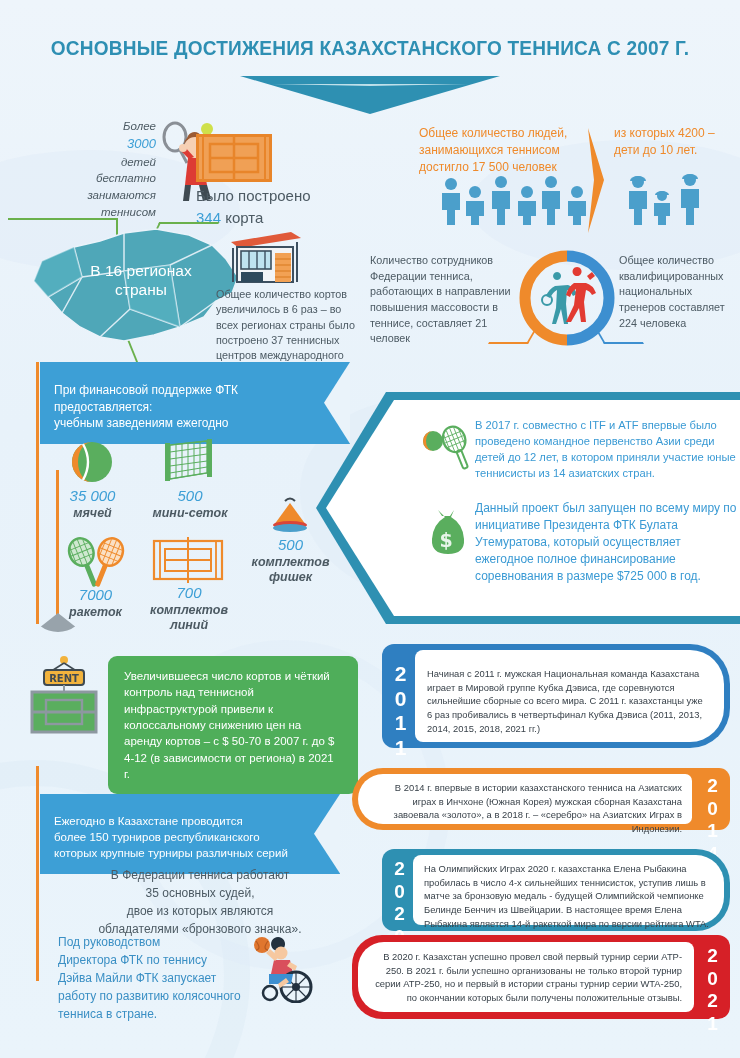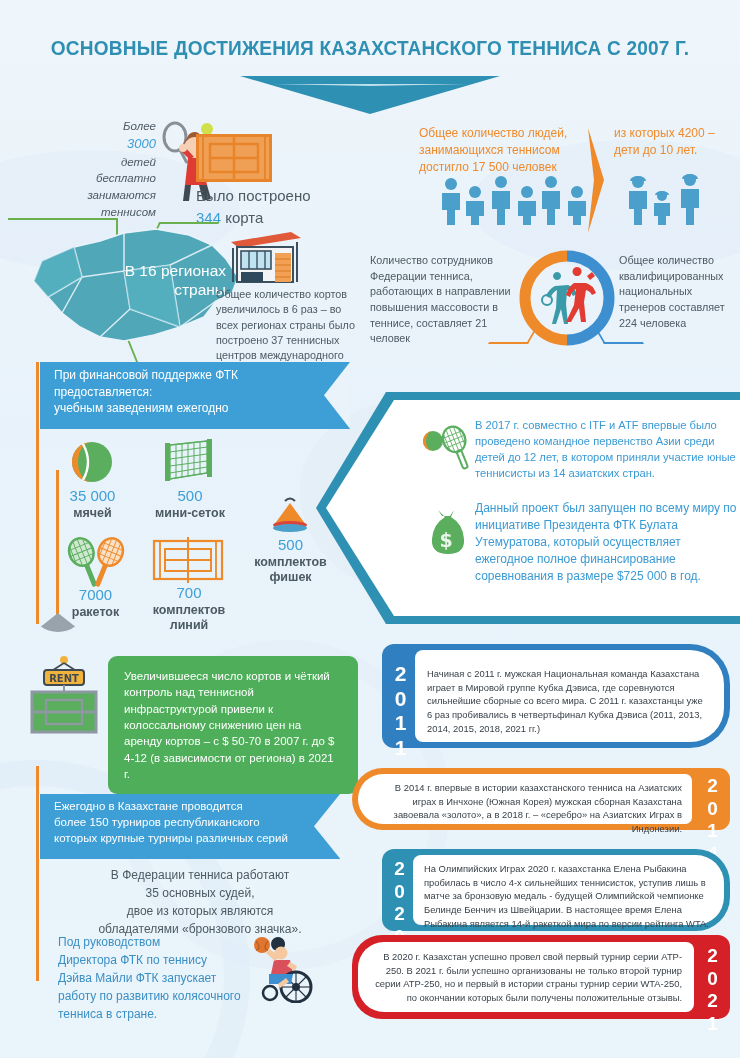--- a/index.html
+++ b/index.html
@@ -61,46 +61,46 @@
 
   
   .txt { position: absolute; color: #4c5a63; line-height: 1.32; }
   .num-blue { color: #3d9fd6; }
   .t-orange { color: #ef8a2b; }
 
   
   .map-wrap { position: absolute; left: 4px; top: 225px; width: 250px; height: 135px; }
   .map-label {
     position: absolute; left: 52px; top: 36px; width: 170px;
-    text-align: right; color: #ffffff; font-size: 15.5px; line-height: 1.25;
+    text-align: center; color: #ffffff; font-size: 15.5px; line-height: 1.25;
   }
 
   
   .conn { position: absolute; border-color: #6ab04c; border-style: solid; border-width: 0; }
 
   
   .ribbon {
     position: absolute;
     background: #3d9fd6;
     color: #ffffff;
-    padding: 5px 14px 12px 14px;
+    padding: 20px 14px 12px 14px;
     line-height: 1.38;
   }
   .ribbon::after {
     content: ""; position: absolute; right: 0; top: 0; height: 100%;
     width: 26px; background: #eaf3fa;
     clip-path: polygon(100% 0, 100% 100%, 0 50%);
   }
   .ribbon-bar {
     position: absolute; width: 3px; background: #3d9fd6;
   }
 
   
   .equip-label {
-    position: absolute; text-align: center; line-height: 1.25;
+    position: absolute; text-align: center; line-height: 1.25; font-style: italic;
   }
   .equip-num { color: #3d9fd6; font-size: 15px; display: block; }
   .equip-cap { color: #4c5a63; font-size: 12.5px; display: block; font-weight: bold;}
 
   
   .teal-arrow {
     position: absolute;
     background: #2e90b2;
     clip-path: polygon(0 50%, 70px 0, 100% 0, 100% 100%, 70px 100%);
   }

